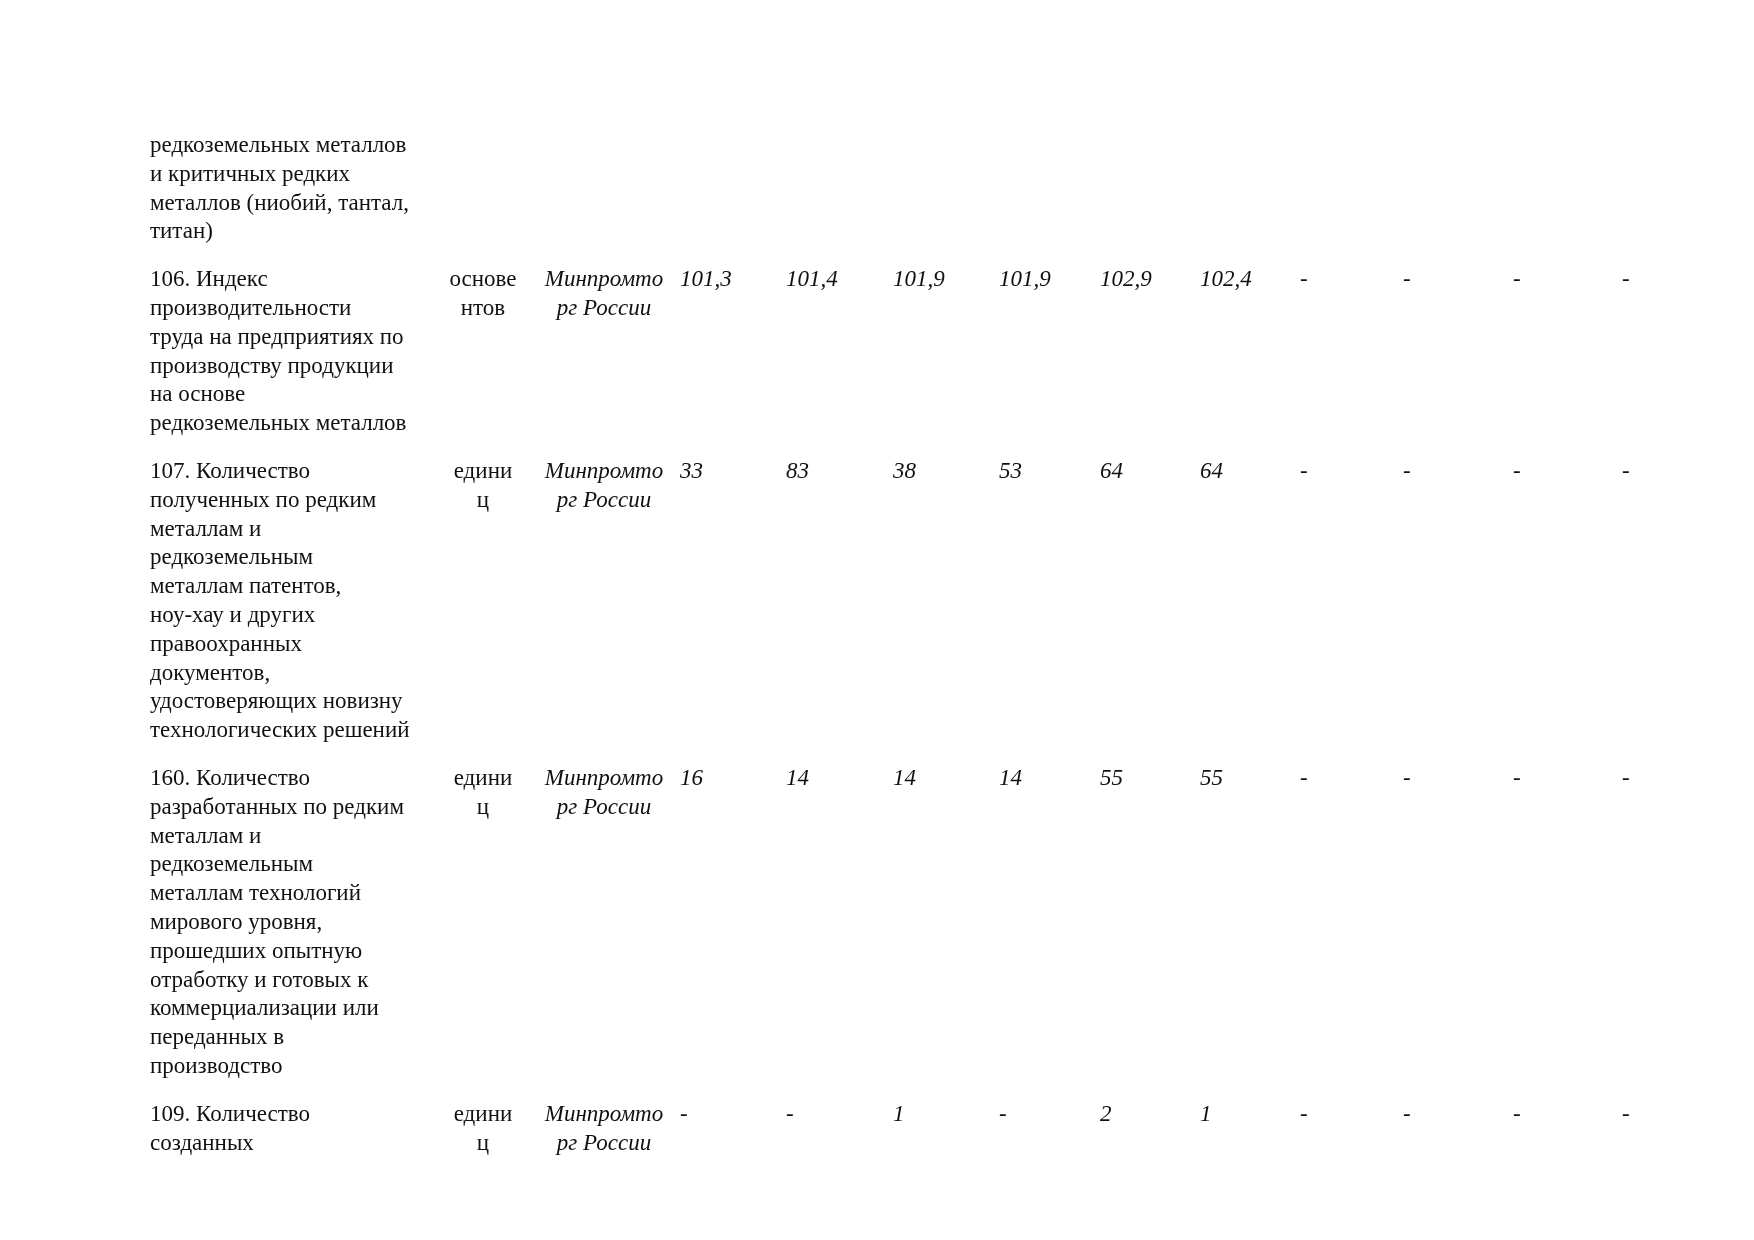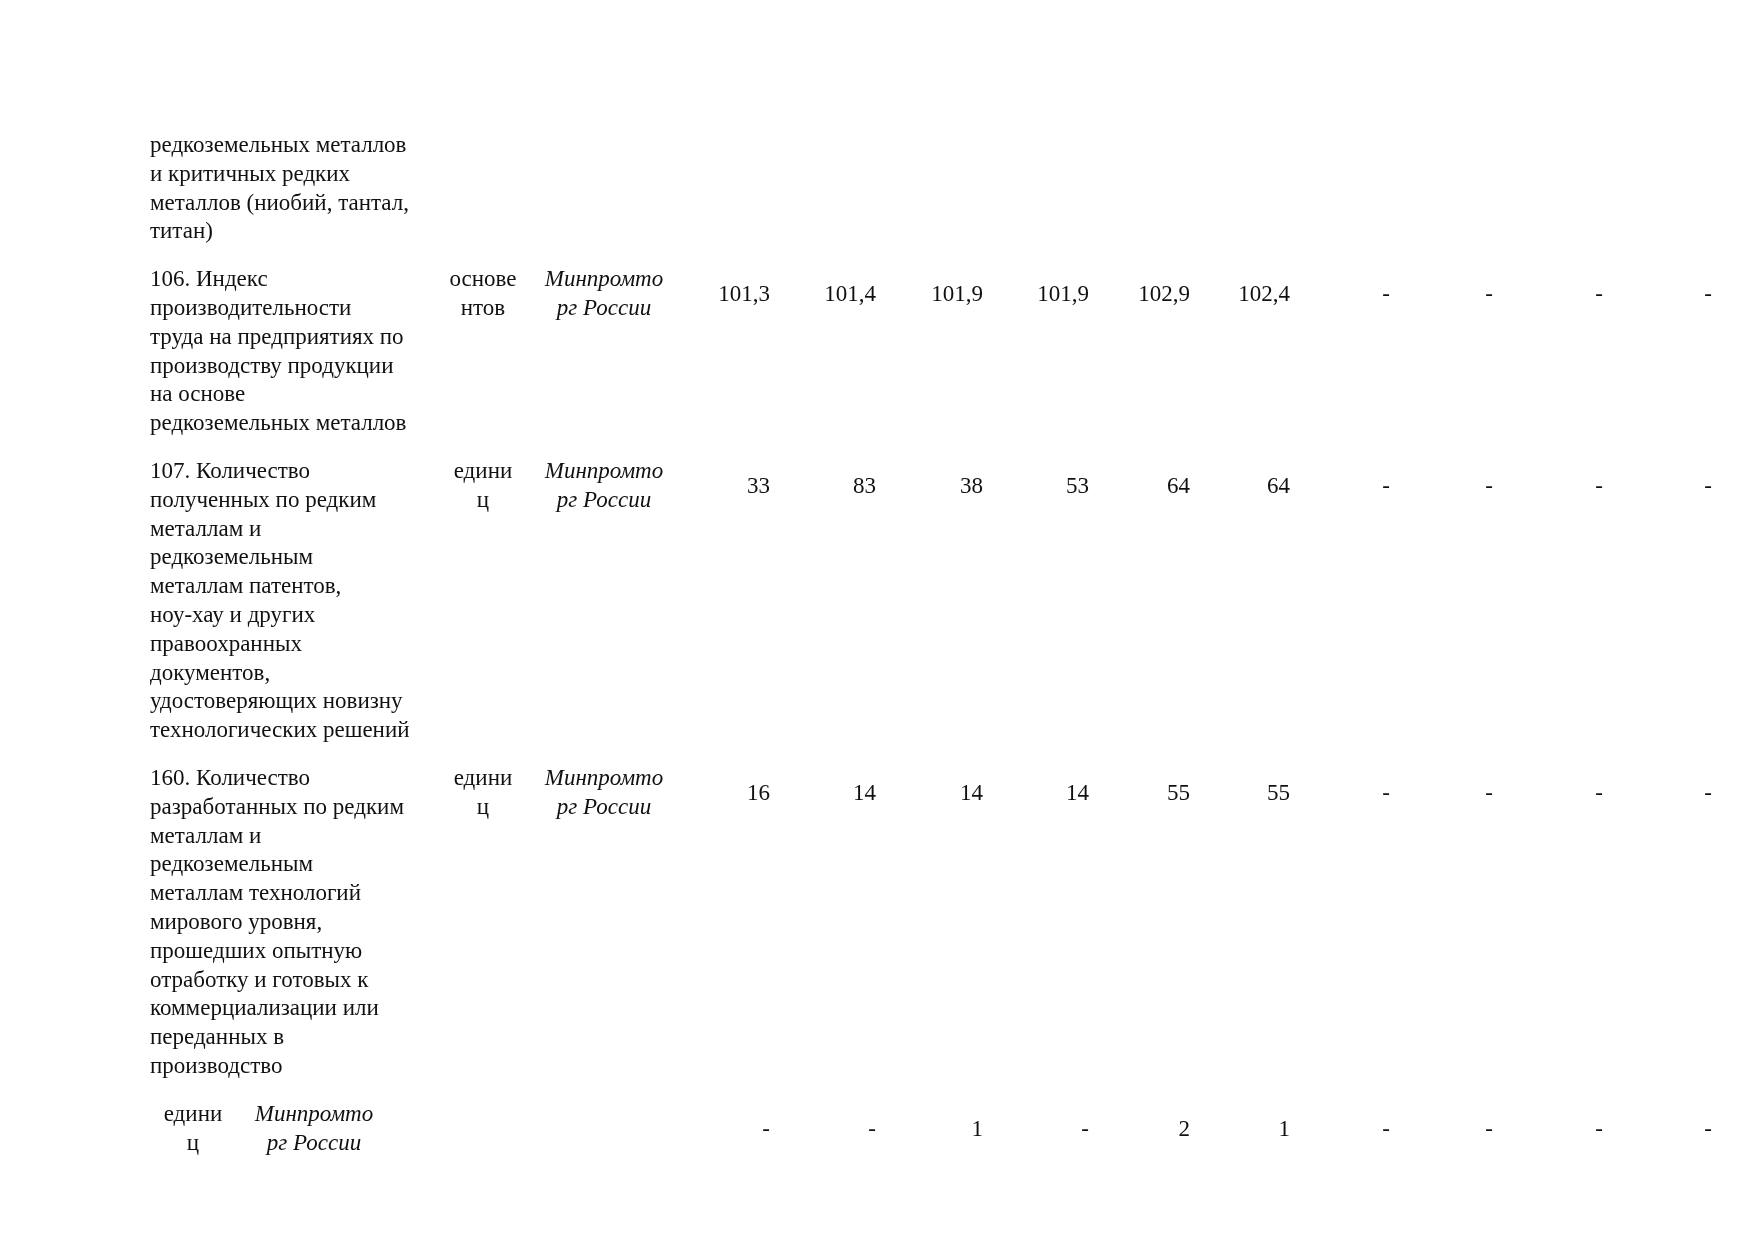--- a/index.html
+++ b/index.html
@@ -45,25 +45,26 @@
     .c-org  { width: 150px; margin-left: 6px; text-align: center; font-style: italic; }
     .vals {
       position: absolute;
       left: 0;
       top: 0;
       height: 28.8px;
       width: 100%;
     }
     .val {
       position: absolute;
-      top: 15px;
+      top: 0;
       width: 90px;
       margin-left: -45px;
-      text-align: right;
+      text-align: left;
       white-space: nowrap;
+      font-style: italic;
     }
   </style>
 </head>
 <body>
 
 <div class="page">
   <div class="table">
 
     <div class="row">
       <div class="cell c-name">редкоземельных металлов
@@ -152,20 +153,22 @@
         <span class="val" style="left:995px">55</span>
         <span class="val" style="left:1095px">55</span>
         <span class="val" style="left:1195px">-</span>
         <span class="val" style="left:1298px">-</span>
         <span class="val" style="left:1408px">-</span>
         <span class="val" style="left:1517px">-</span>
       </div>
     </div>
 
     <div class="row">
+      <div class="cell c-name">109. Количество
+созданных</div>
       <div class="cell c-unit">едини
 ц</div>
       <div class="cell c-org">Минпромто
 рг России</div>
       <div class="vals">
         <span class="val" style="left:575px">-</span>
         <span class="val" style="left:681px">-</span>
         <span class="val" style="left:788px">1</span>
         <span class="val" style="left:894px">-</span>
         <span class="val" style="left:995px">2</span>

